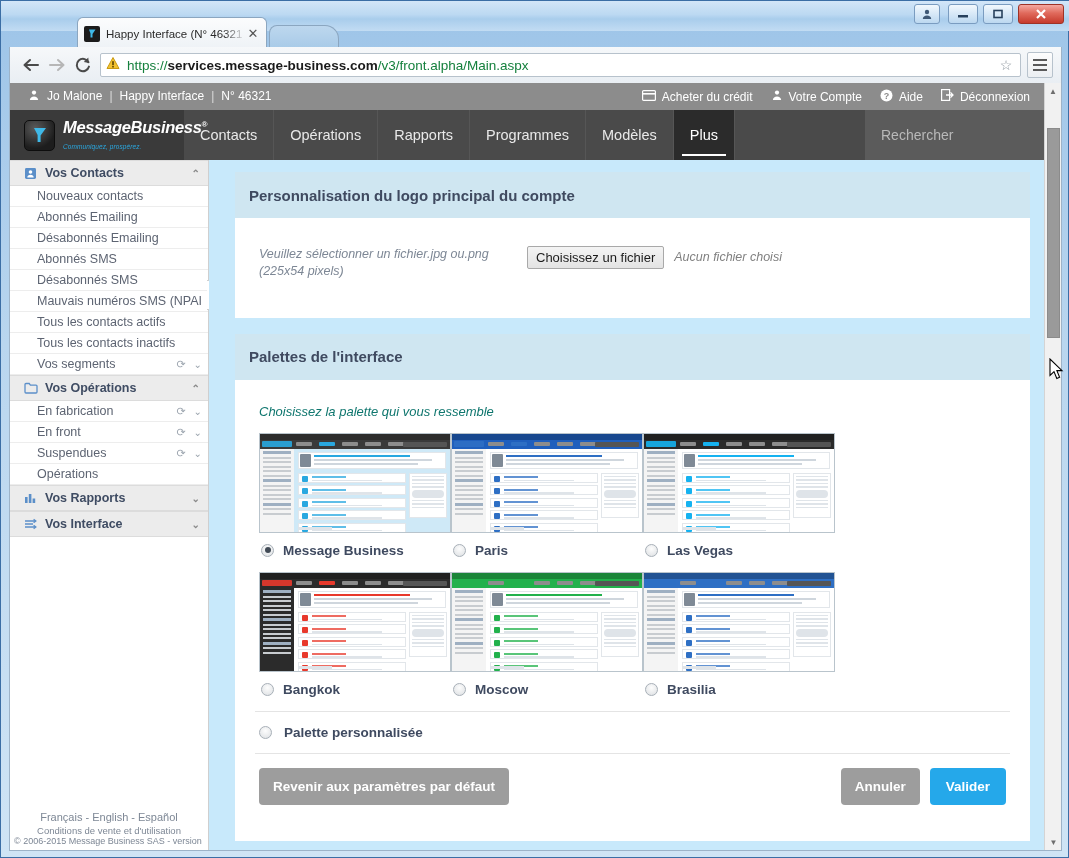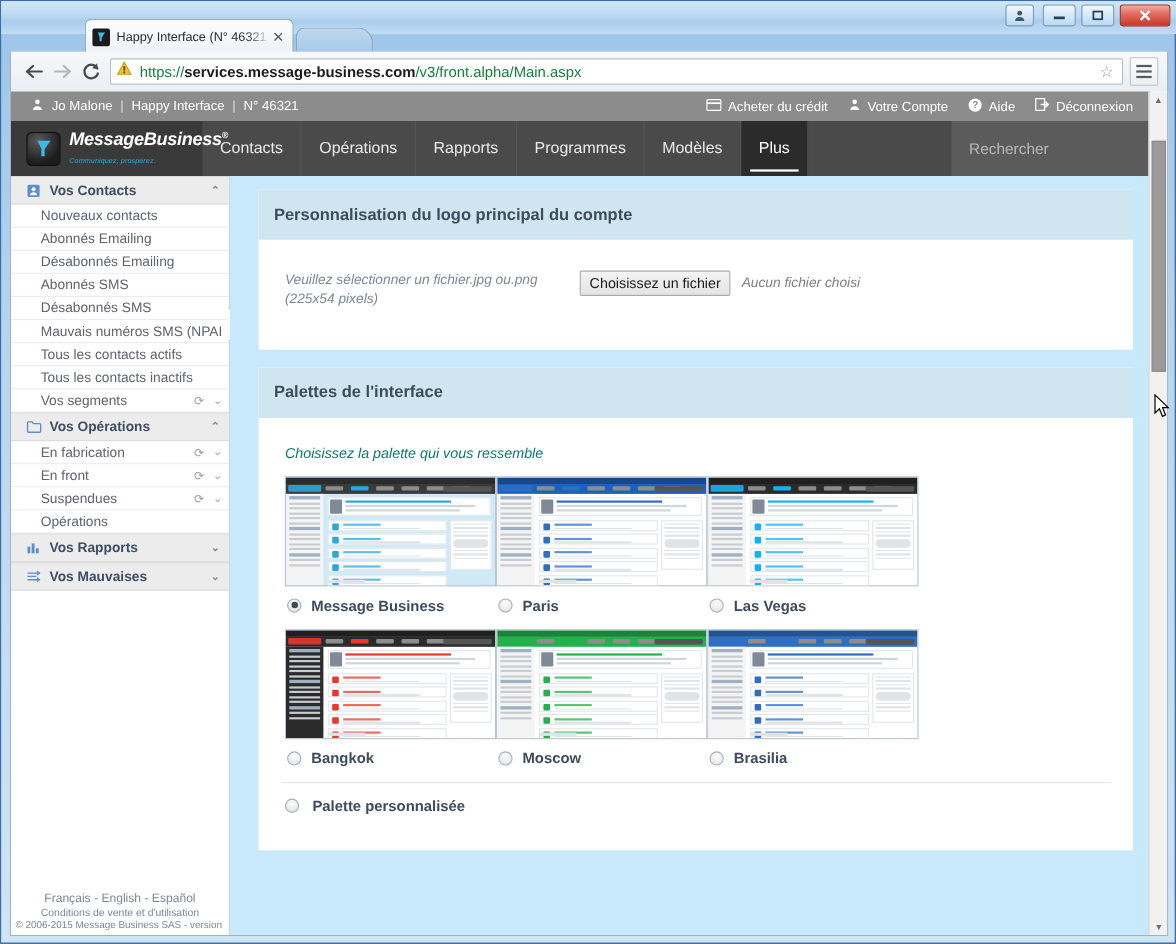--- a/index.html
+++ b/index.html
@@ -575,21 +575,21 @@
         <span class="chev">⌄</span>
       </div>
 
       <div class="sbgroup">
         <span class="gi">
           <svg width="14" height="12" viewBox="0 0 14 12">
               <path d="M1 3 L11 3 M1 6 L9 6 M1 9 L11 9" stroke="#5b8fc9" stroke-width="1.3"></path>
               <path d="M9.6 1.4 L11.8 3 L9.6 4.6 M9.6 7.4 L11.8 9 L9.6 10.6" stroke="#5b8fc9" stroke-width="1.3" fill="none"></path>
             </svg>
         </span>
-        <span class="glabel">Vos Mauvaises</span>
+        <span class="glabel">Vos Interface</span>
         <span class="chev">⌄</span>
       </div>
 
       <div id="sbfoot">
         <div class="langs">Français - English - Español</div>
         <div class="cgv">Conditions de vente et d'utilisation</div>
         <div class="copy">© 2006-2015 Message Business SAS - version SMB-16</div>
       </div>
     </div>
 
@@ -1099,20 +1099,26 @@
                   <span>Brasilia</span>
                 </div>
               </div>
             </div>
 
           <div class="optrow">
             <span class="radio"></span>
             <span>Palette personnalisée</span>
           </div>
 
+          <div id="actionrow">
+            <button class="btn-grey">Revenir aux paramètres par défaut</button>
+            <span id="actionspacer"></span>
+            <button class="btn-grey">Annuler</button>
+            <button class="btn-blue">Valider</button>
+          </div>
         </div>
       </div>
 
     </div>
 
     <div id="pagescroll">
       <div class="sbarrow">▲</div>
       <div id="sbthumb"></div>
       <div class="sbarrow" id="sbdown">▼</div>
     </div>

